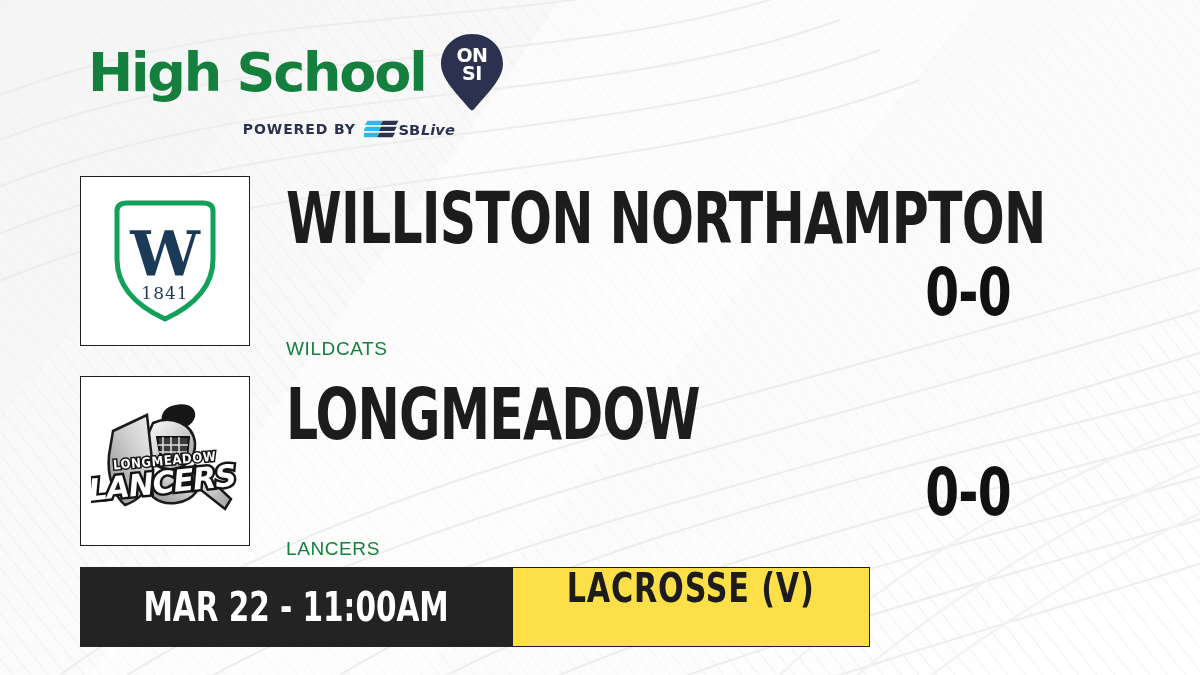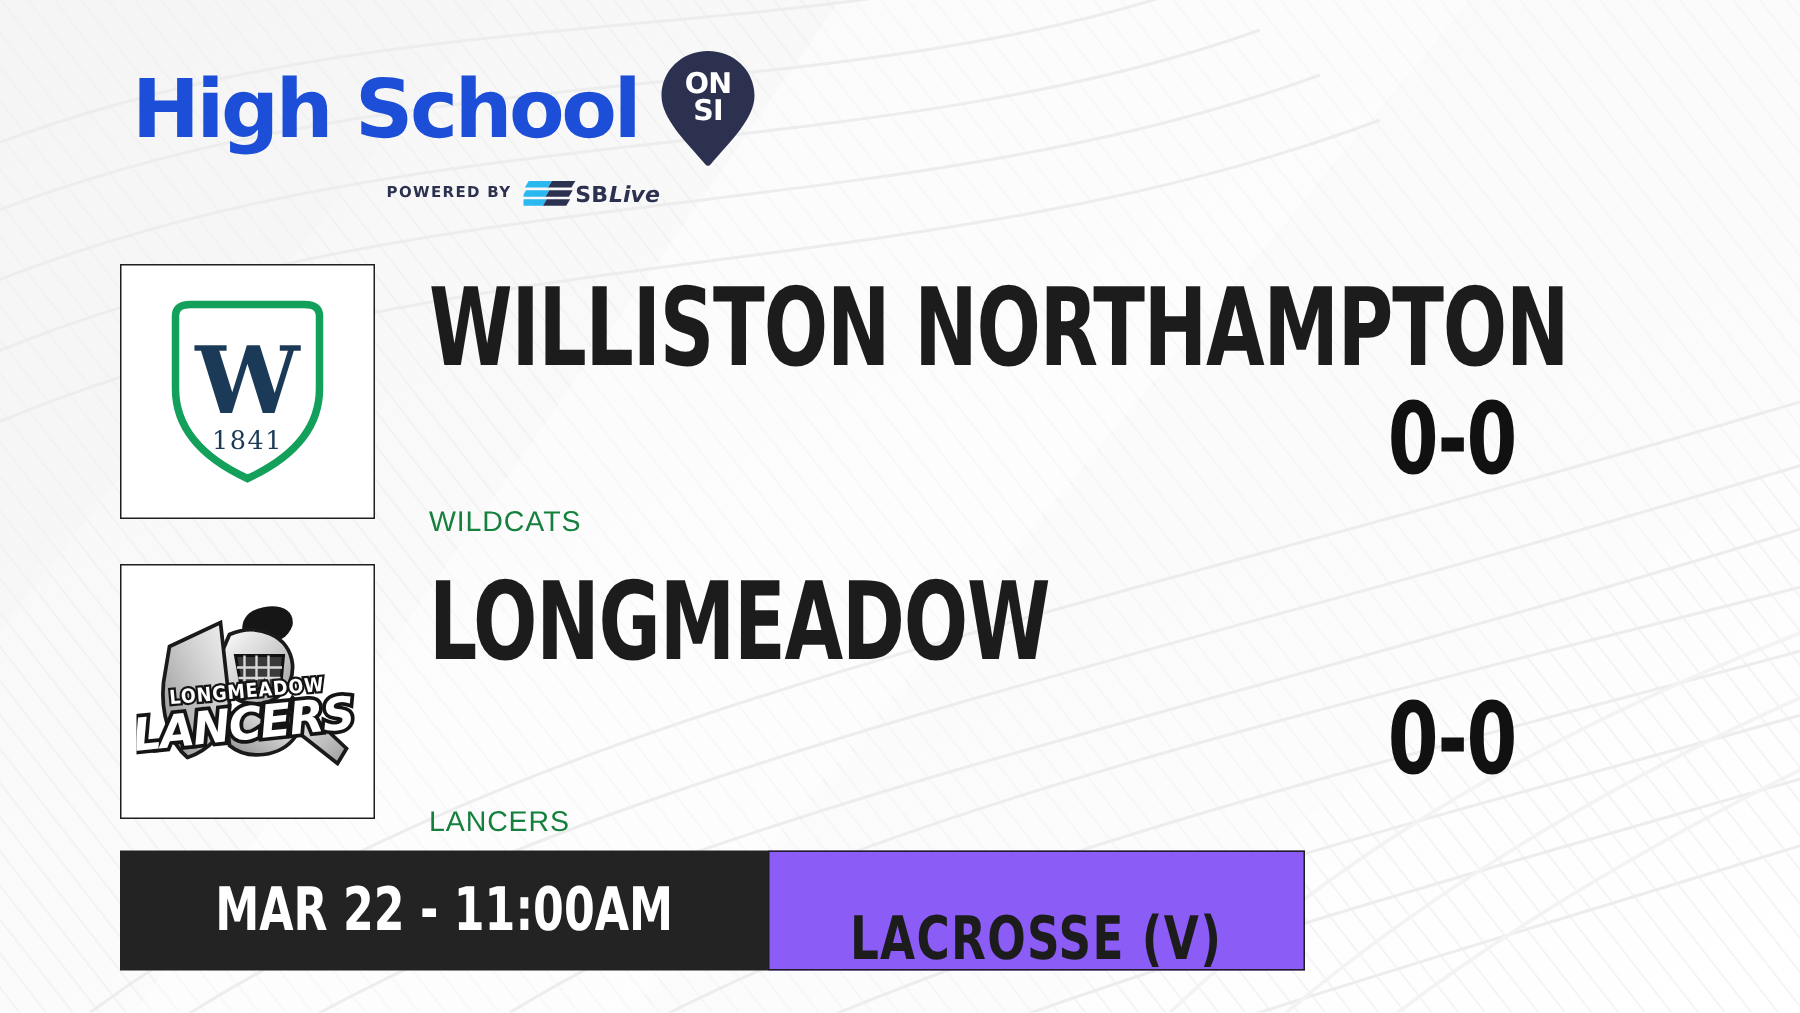--- a/index.html
+++ b/index.html
@@ -22,33 +22,33 @@
     position:absolute; left:88px; top:34px; z-index:5;
   }
   #brand-title-row {
     display:flex; align-items:center; gap:14px;
   }
   #brand-wordmark {
     font-family:"DejaVu Sans", sans-serif;
     font-weight:700;
     font-size:54px;
     letter-spacing:-2.2px;
-    color:#1d4ed8;
+    color:#15803d;
     line-height:1;
     white-space:nowrap;
   }
   #onsi-pin { width:66px; height:80px; display:block; margin-top:-2px; }
 
   #powered-row {
     display:flex; align-items:center; justify-content:center;
     gap:8px; margin-top:7px; padding-left:110px;
   }
   #powered-by-label {
     font-family:"DejaVu Sans", sans-serif;
-    font-weight:700; font-size:10px; letter-spacing:0.9px;
+    font-weight:700; font-size:14px; letter-spacing:0.9px;
     color:#2c3150;
   }
   #sblive-mark { height:19px; display:block; }
 
   
   .logo-box {
     position:absolute; width:170px; height:170px;
     background:#ffffff; border:1.6px solid #1f1f1f;
     z-index:5; display:flex; align-items:center; justify-content:center;
   }
@@ -107,22 +107,22 @@
     padding:0 30px; min-width:375px;
   }
   #datetime-text {
     font-family:"DejaVu Sans Condensed","Liberation Sans Narrow","Liberation Sans", sans-serif;
     font-weight:700; font-size:40px; color:#ffffff;
     line-height:1; white-space:nowrap;
     transform:scaleX(0.82); transform-origin:center center;
     letter-spacing:0px;
   }
   #sport-chip {
-    background:#8b5cf6; border:1.6px solid #1f1f1f;
-    display:flex; align-items:flex-end; justify-content:center;
+    background:#fde047; border:1.6px solid #1f1f1f;
+    display:flex; align-items:flex-start; justify-content:center;
     padding:0 30px; min-width:326px;
   }
   #sport-text {
     font-family:"DejaVu Sans Condensed","Liberation Sans Narrow","Liberation Sans", sans-serif;
     font-weight:700; font-size:40px; color:#1c1c1c;
     line-height:1; white-space:nowrap;
     transform:scaleX(0.84); transform-origin:center center;
     letter-spacing:1px;
   }
 </style>

